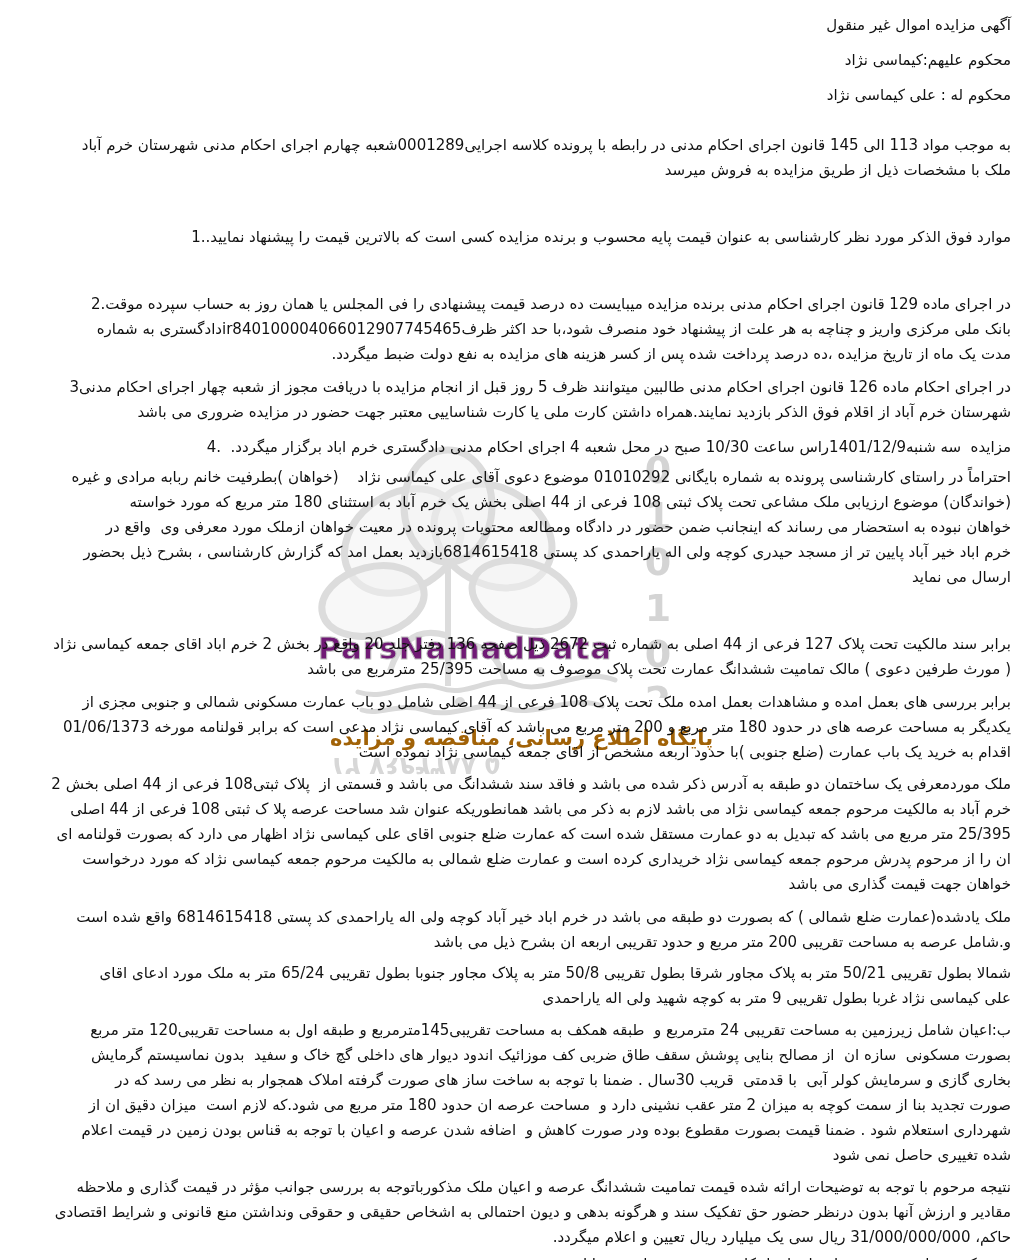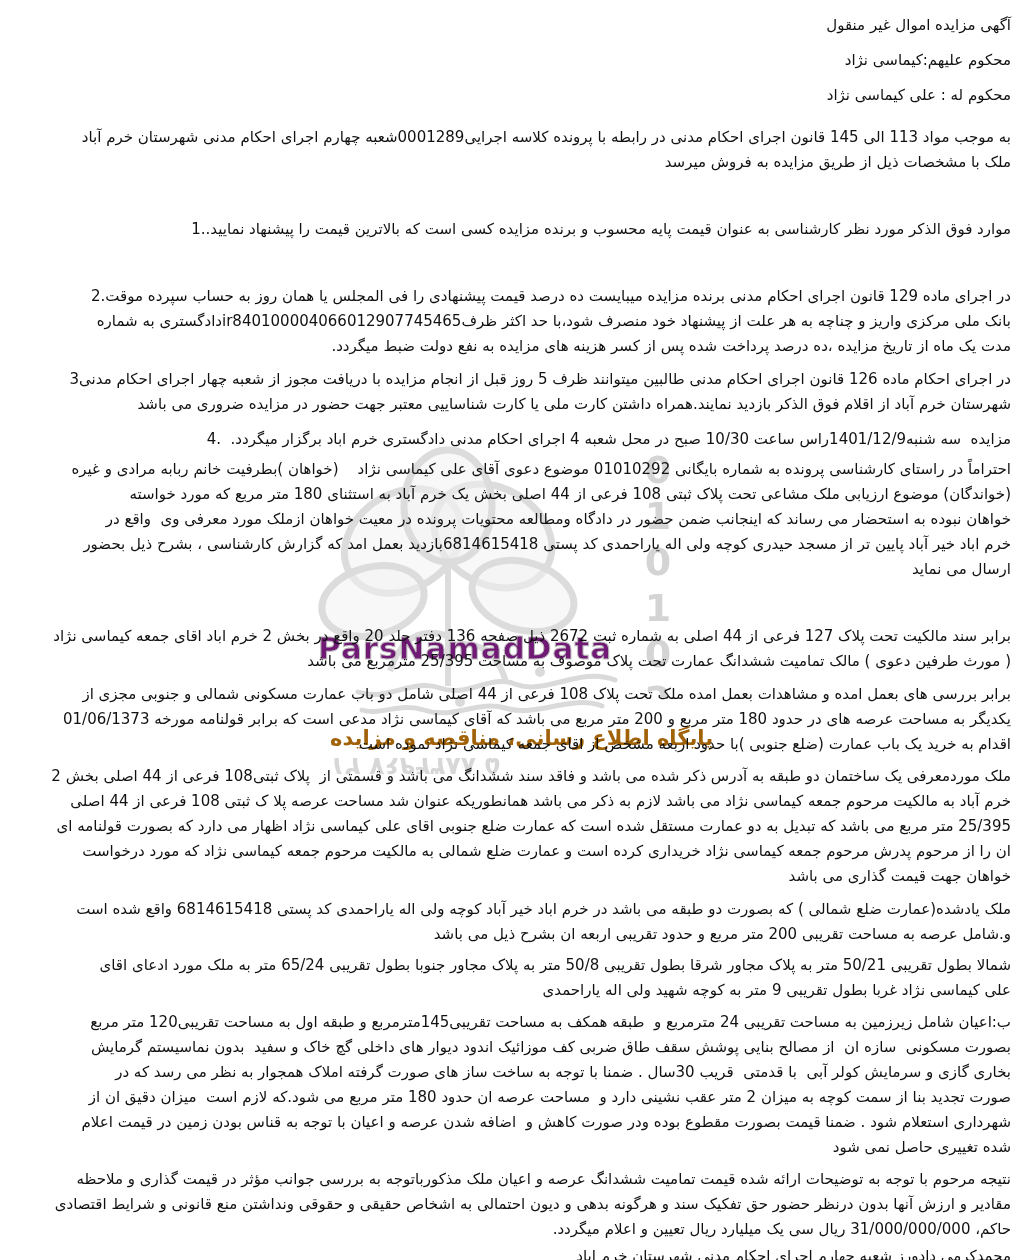--- a/index.html
+++ b/index.html
@@ -91,21 +91,21 @@
 
   <div class="wm wm-phone">۵ ۸۸۳۴۹۶۷ ۲۱</div>
 </div>
 
 <main dir="rtl">
     <div class="para para-header" style="margin-top: 0px;">
       <div class="ln">آگهی مزایده اموال غیر منقول</div>
       <div class="ln">محکوم علیهم:کیماسی نژاد</div>
       <div class="ln">محکوم له : علی کیماسی نژاد</div>
     </div>
-    <div class="para" style="margin-top: 12px;">
+    <div class="para" style="margin-top: 20px;">
       <div class="ln">به موجب مواد 113 الی 145 قانون اجرای احکام مدنی در رابطه با پرونده کلاسه اجرایی0001289شعبه چهارم اجرای احکام مدنی شهرستان خرم آباد</div>
       <div class="ln">ملک با مشخصات ذیل از طریق مزایده به فروش میرسد</div>
     </div>
     <div class="para" style="margin-top: 42px;">
       <div class="ln">موارد فوق الذکر مورد نظر کارشناسی به عنوان قیمت پایه محسوب و برنده مزایده کسی است که بالاترین قیمت را پیشنهاد نمایید..1</div>
     </div>
     <div class="para" style="margin-top: 42px;">
       <div class="ln">در اجرای ماده 129 قانون اجرای احکام مدنی برنده مزایده میبایست ده درصد قیمت پیشنهادی را فی المجلس یا همان روز به حساب سپرده موقت.2</div>
       <div class="ln">بانک ملی مرکزی واریز و چناچه به هر علت از پیشنهاد خود منصرف شود،با حد اکثر ظرفir840100004066012907745465دادگستری به شماره</div>
       <div class="ln">مدت یک ماه از تاریخ مزایده ،ده درصد پرداخت شده پس از کسر هزینه های مزایده به نفع دولت ضبط میگردد.</div>

